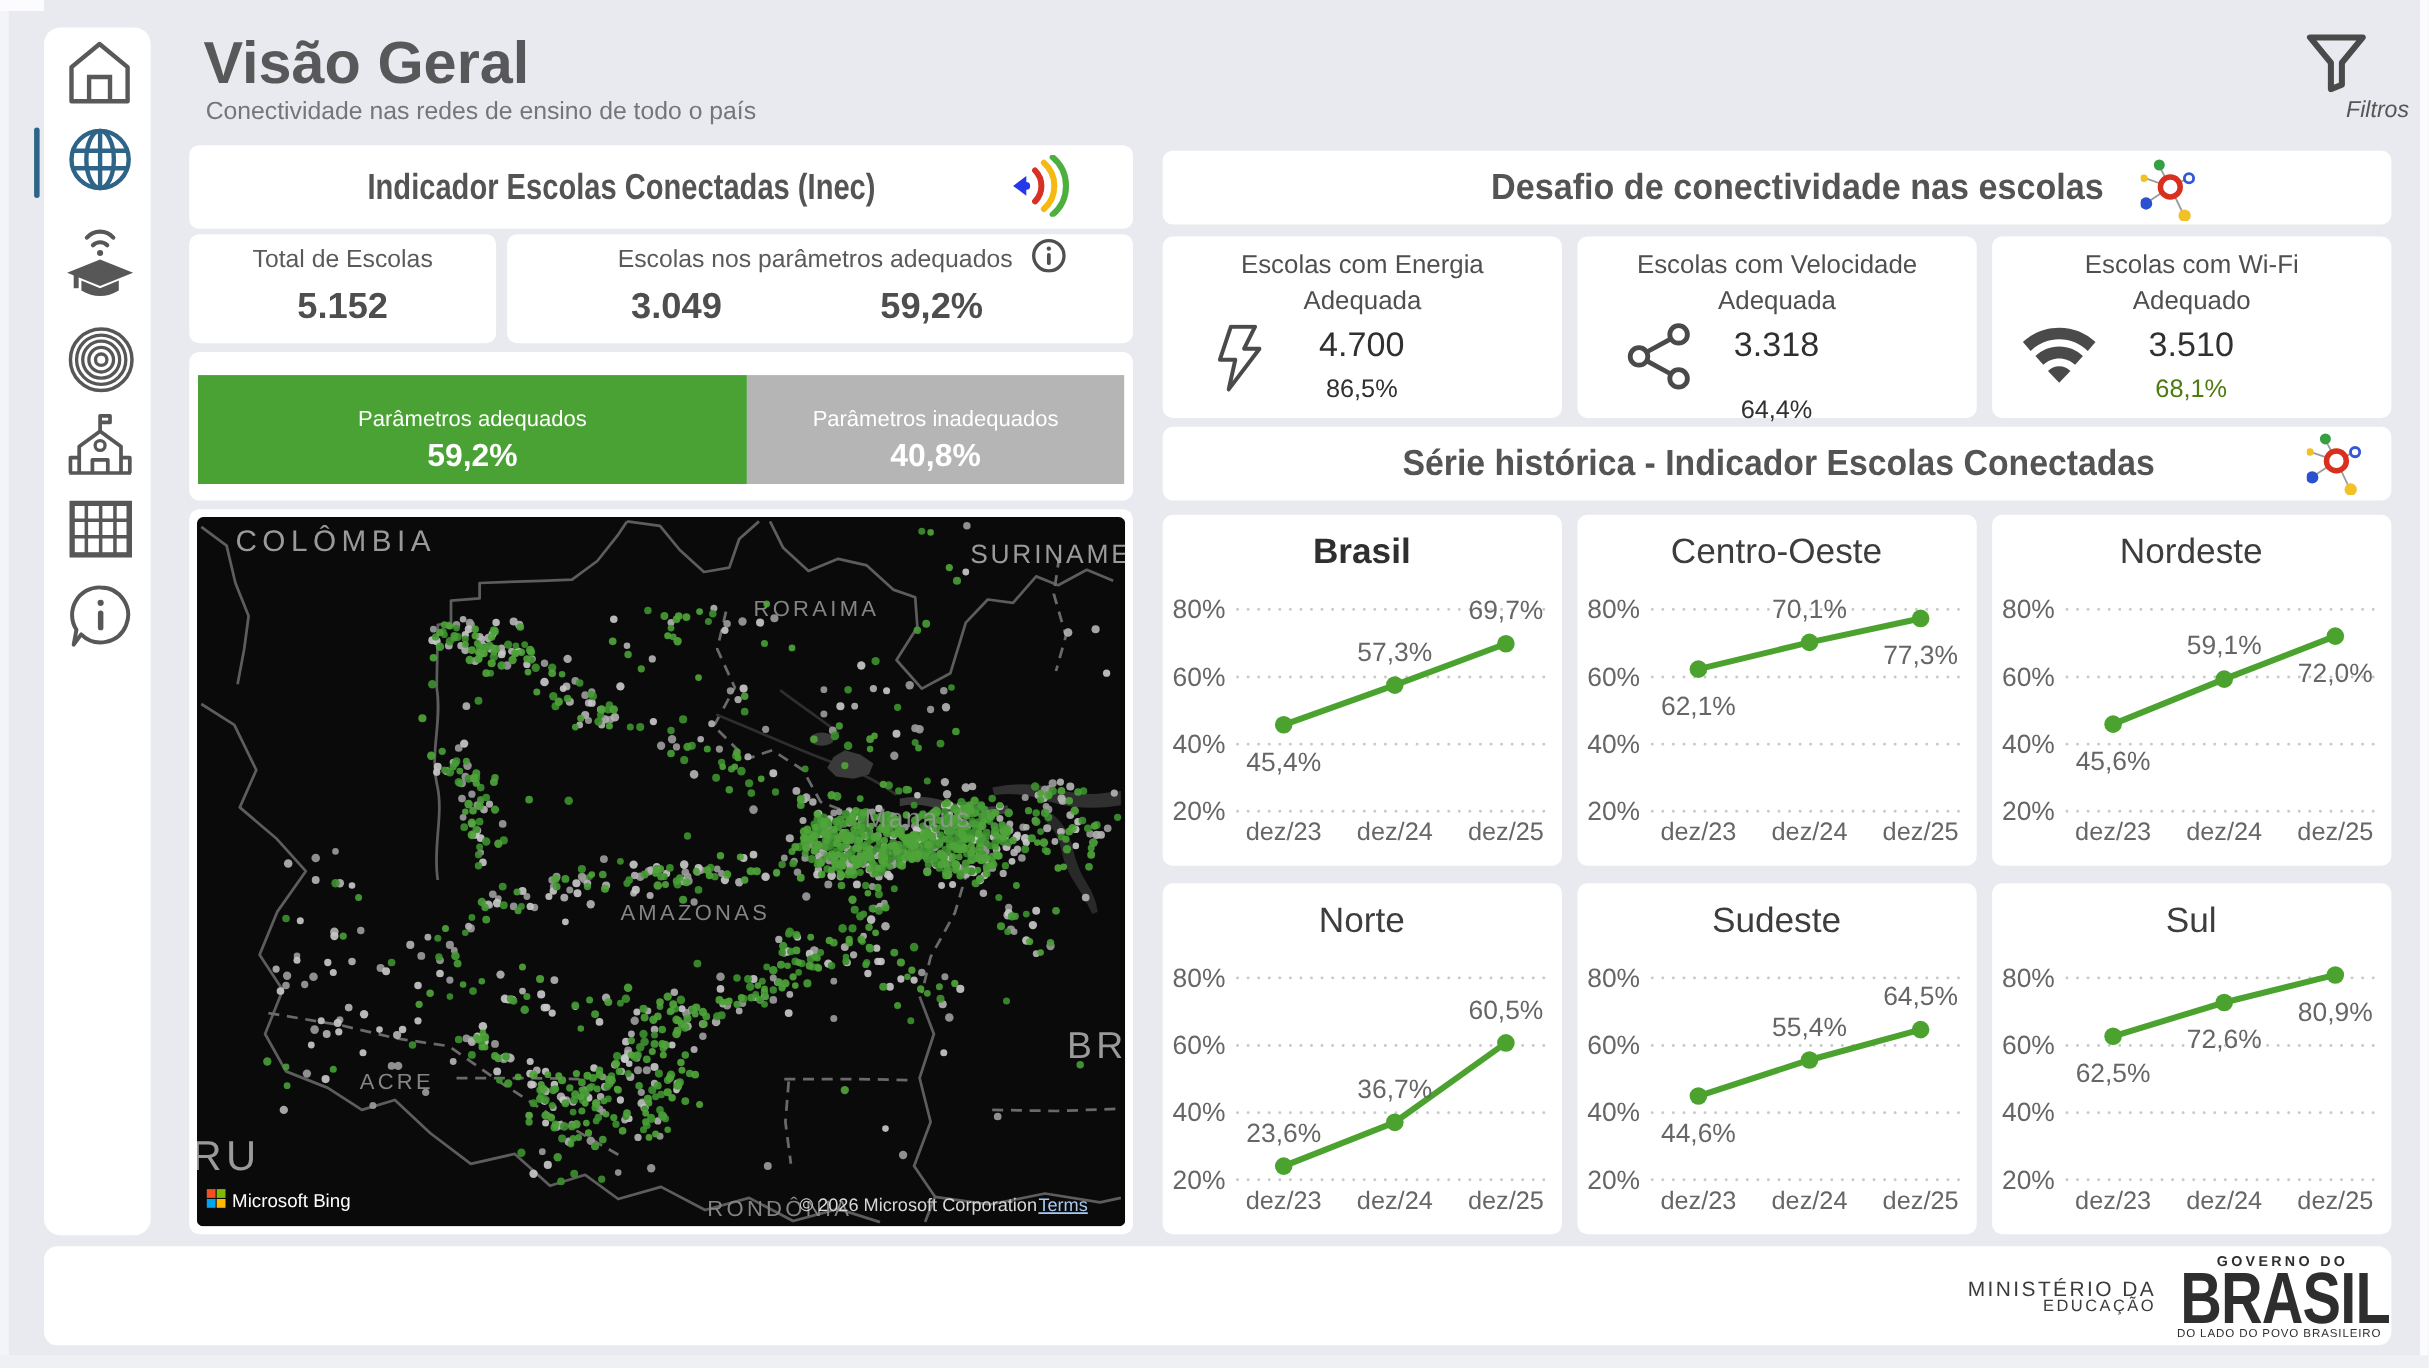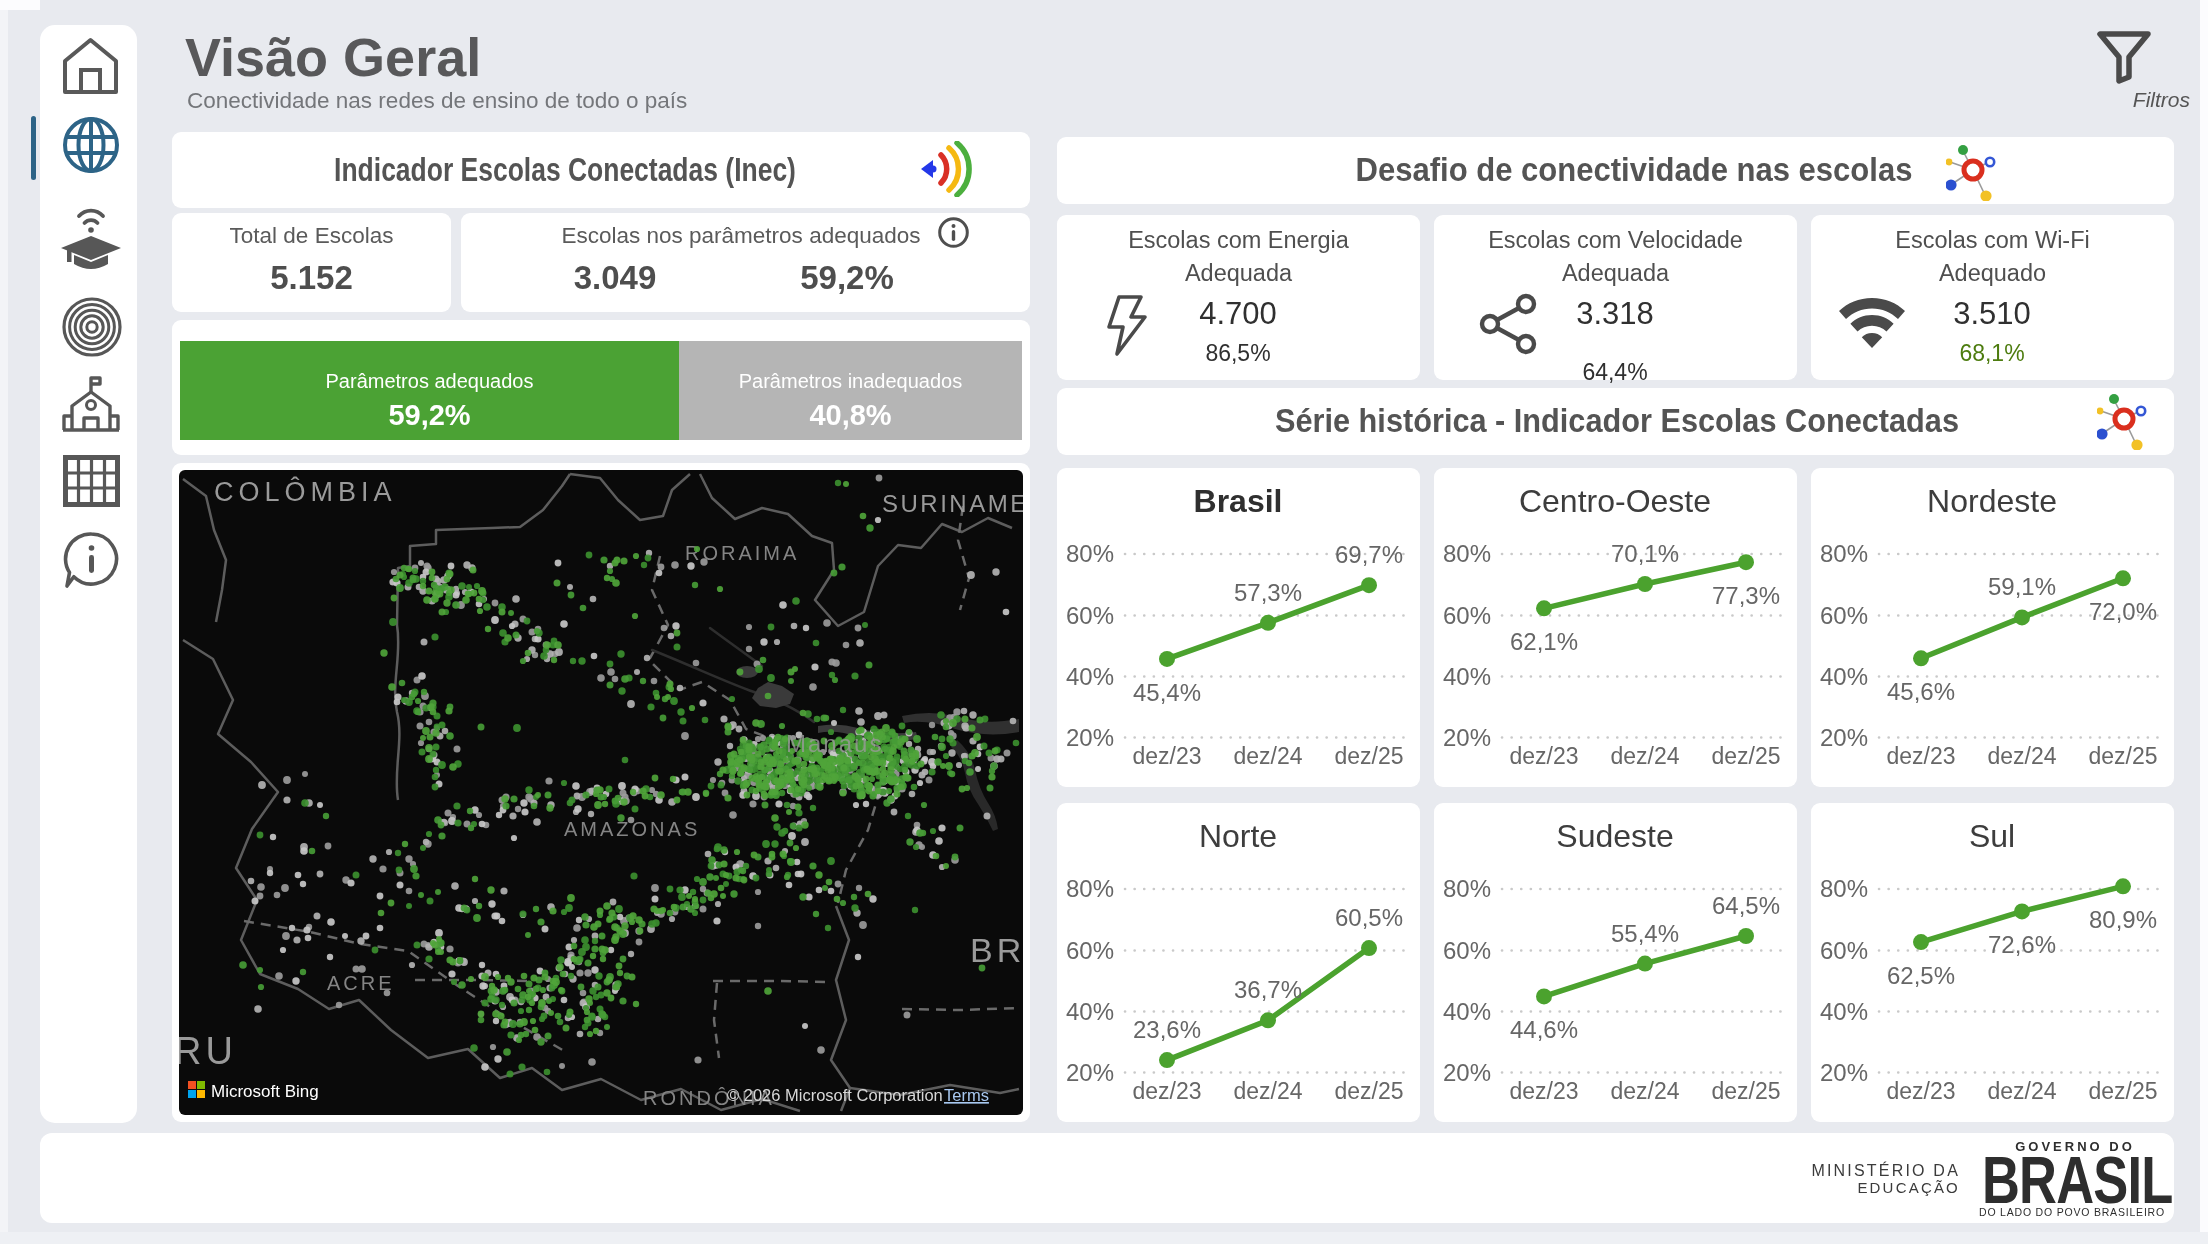--- a/index.html
+++ b/index.html
@@ -2146,16 +2146,16 @@
     <polyline points="110,139.1 211,108.4 312,83.3" fill="none" stroke="#4ba22e" stroke-width="5.5"></polyline>
     <circle cx="110" cy="139.1" r="8" fill="#4ba22e"></circle>
     <circle cx="211" cy="108.4" r="8" fill="#4ba22e"></circle>
     <circle cx="312" cy="83.3" r="8" fill="#4ba22e"></circle>
     <text x="110" y="181" text-anchor="middle" font-size="24" fill="#666">62,5%</text>
     <text x="211" y="150" text-anchor="middle" font-size="24" fill="#666">72,6%</text>
     <text x="312" y="125" text-anchor="middle" font-size="24" fill="#666">80,9%</text>
   </svg>
 
 <div class="card" style="left:40px;top:1133px;width:2134px;height:90px;border-radius:12px"></div>
-<div class="abs" style="left:1660px;top:1162px;width:300px;text-align:right;font-size:16px;letter-spacing:2.2px;color:#3b3b3b">MINISTÉRIO DA</div>
+<div class="abs" style="left:1660px;top:1162px;width:300px;text-align:right;font-size:19px;letter-spacing:2.2px;color:#3b3b3b">MINISTÉRIO DA</div>
 <div class="abs" style="left:1660px;top:1179px;width:300px;text-align:right;font-size:15px;letter-spacing:2.2px;font-weight:normal;color:#3b3b3b">EDUCAÇÃO</div>
 <div class="abs" style="left:1982px;top:1139px;width:186px;text-align:center;font-size:13px;font-weight:bold;letter-spacing:3px;color:#2e2e2e">GOVERNO DO</div>
 <div class="abs" style="left:1982px;top:1142px;font-size:66px;font-weight:bold;color:#2e2e2e;transform:scaleX(0.795);transform-origin:0 0;letter-spacing:-1px;white-space:nowrap">BRASIL</div>
 <div class="abs" style="left:1952px;top:1206px;width:240px;text-align:center;font-size:10.5px;font-weight:normal;letter-spacing:0.8px;color:#2e2e2e;white-space:nowrap">DO LADO DO POVO BRASILEIRO</div>
 </body></html>

